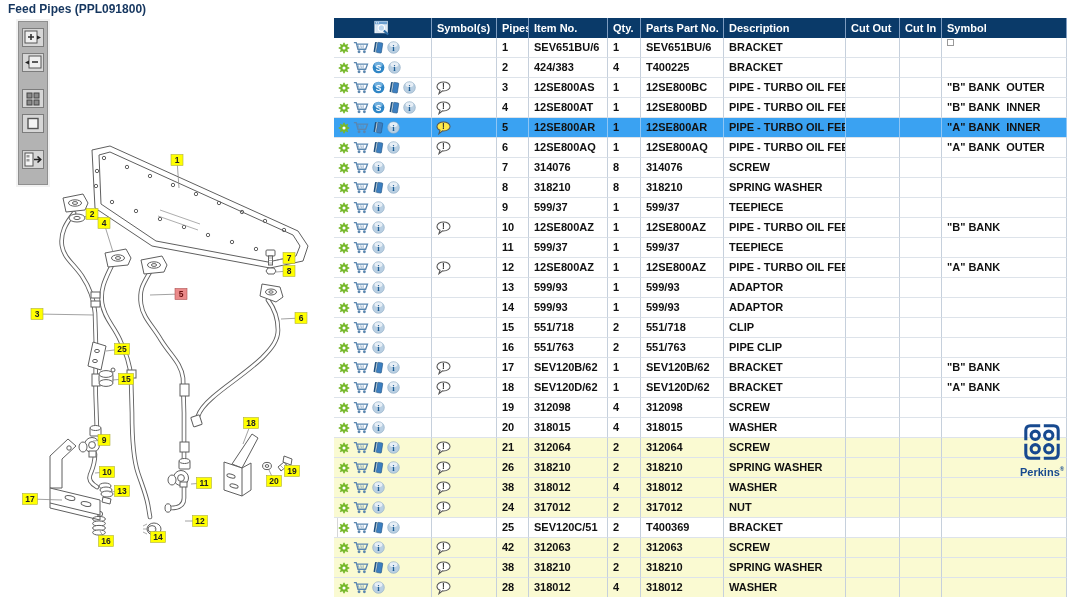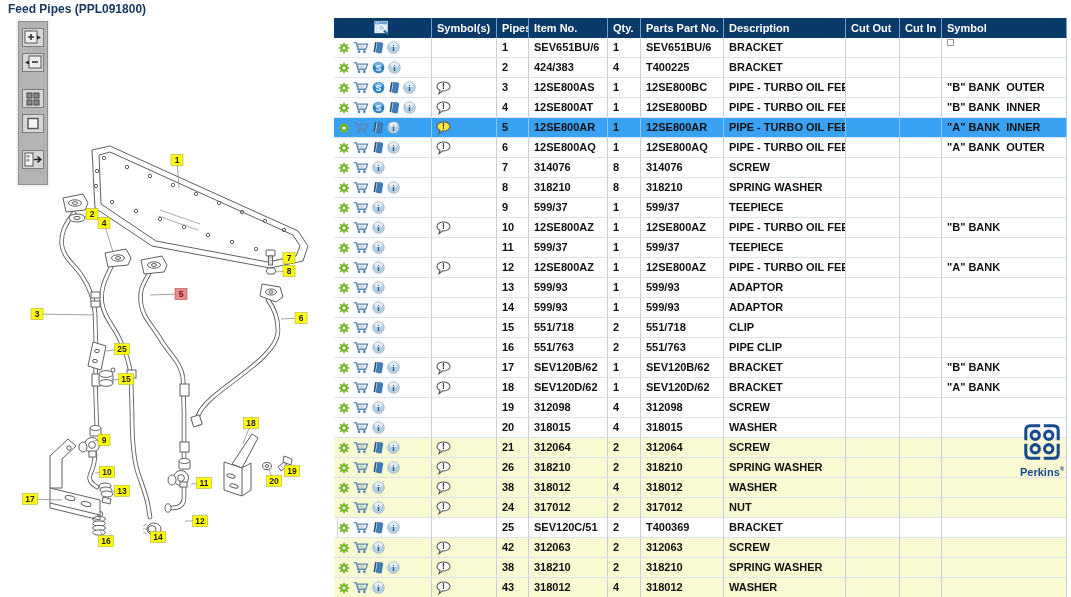--- a/index.html
+++ b/index.html
@@ -1339,21 +1339,21 @@
               <circle cx="12.8" cy="11.8" r="1.6" fill="#5b87b0"></circle>
             </svg></span><span class="ic"><svg width="13" height="13" viewBox="0 0 14 14">
               <circle cx="7" cy="7" r="6.3" fill="#b9cfe2" stroke="#8aa8c2" stroke-width=".6"></circle>
               <ellipse cx="7" cy="4" rx="4.2" ry="2.6" fill="#fff" opacity=".65"></ellipse>
               <text x="7" y="10.7" text-anchor="middle" font-size="9.5" font-weight="bold" fill="#1d5e96" font-family="Liberation Serif,serif">i</text>
             </svg></span></div>
         <div class="cell sym"><span class="ic"><svg width="15" height="14" viewBox="0 0 16 15">
               <path d="M8 1 C4.1 1 1 3.1 1 5.8 C1 7.6 2.3 9.1 4.3 9.9 L3.1 13.6 L7 10.5 C7.3 10.56 7.65 10.6 8 10.6 C11.9 10.6 15 8.5 15 5.8 C15 3.1 11.9 1 8 1 Z" fill="#ffffff" stroke="#555" stroke-width="1.1"></path>
               <text x="8" y="8.7" text-anchor="middle" font-size="9" font-weight="bold" fill="#333" font-family="Liberation Sans,sans-serif">!</text>
             </svg></span></div>
-        <div class="cell">43</div>
+        <div class="cell">28</div>
         <div class="cell">318012</div>
         <div class="cell">4</div>
         <div class="cell">318012</div>
         <div class="cell">WASHER</div>
         <div class="cell"></div>
         <div class="cell"></div>
         <div class="cell"></div>
       </div>
     </div>
 

